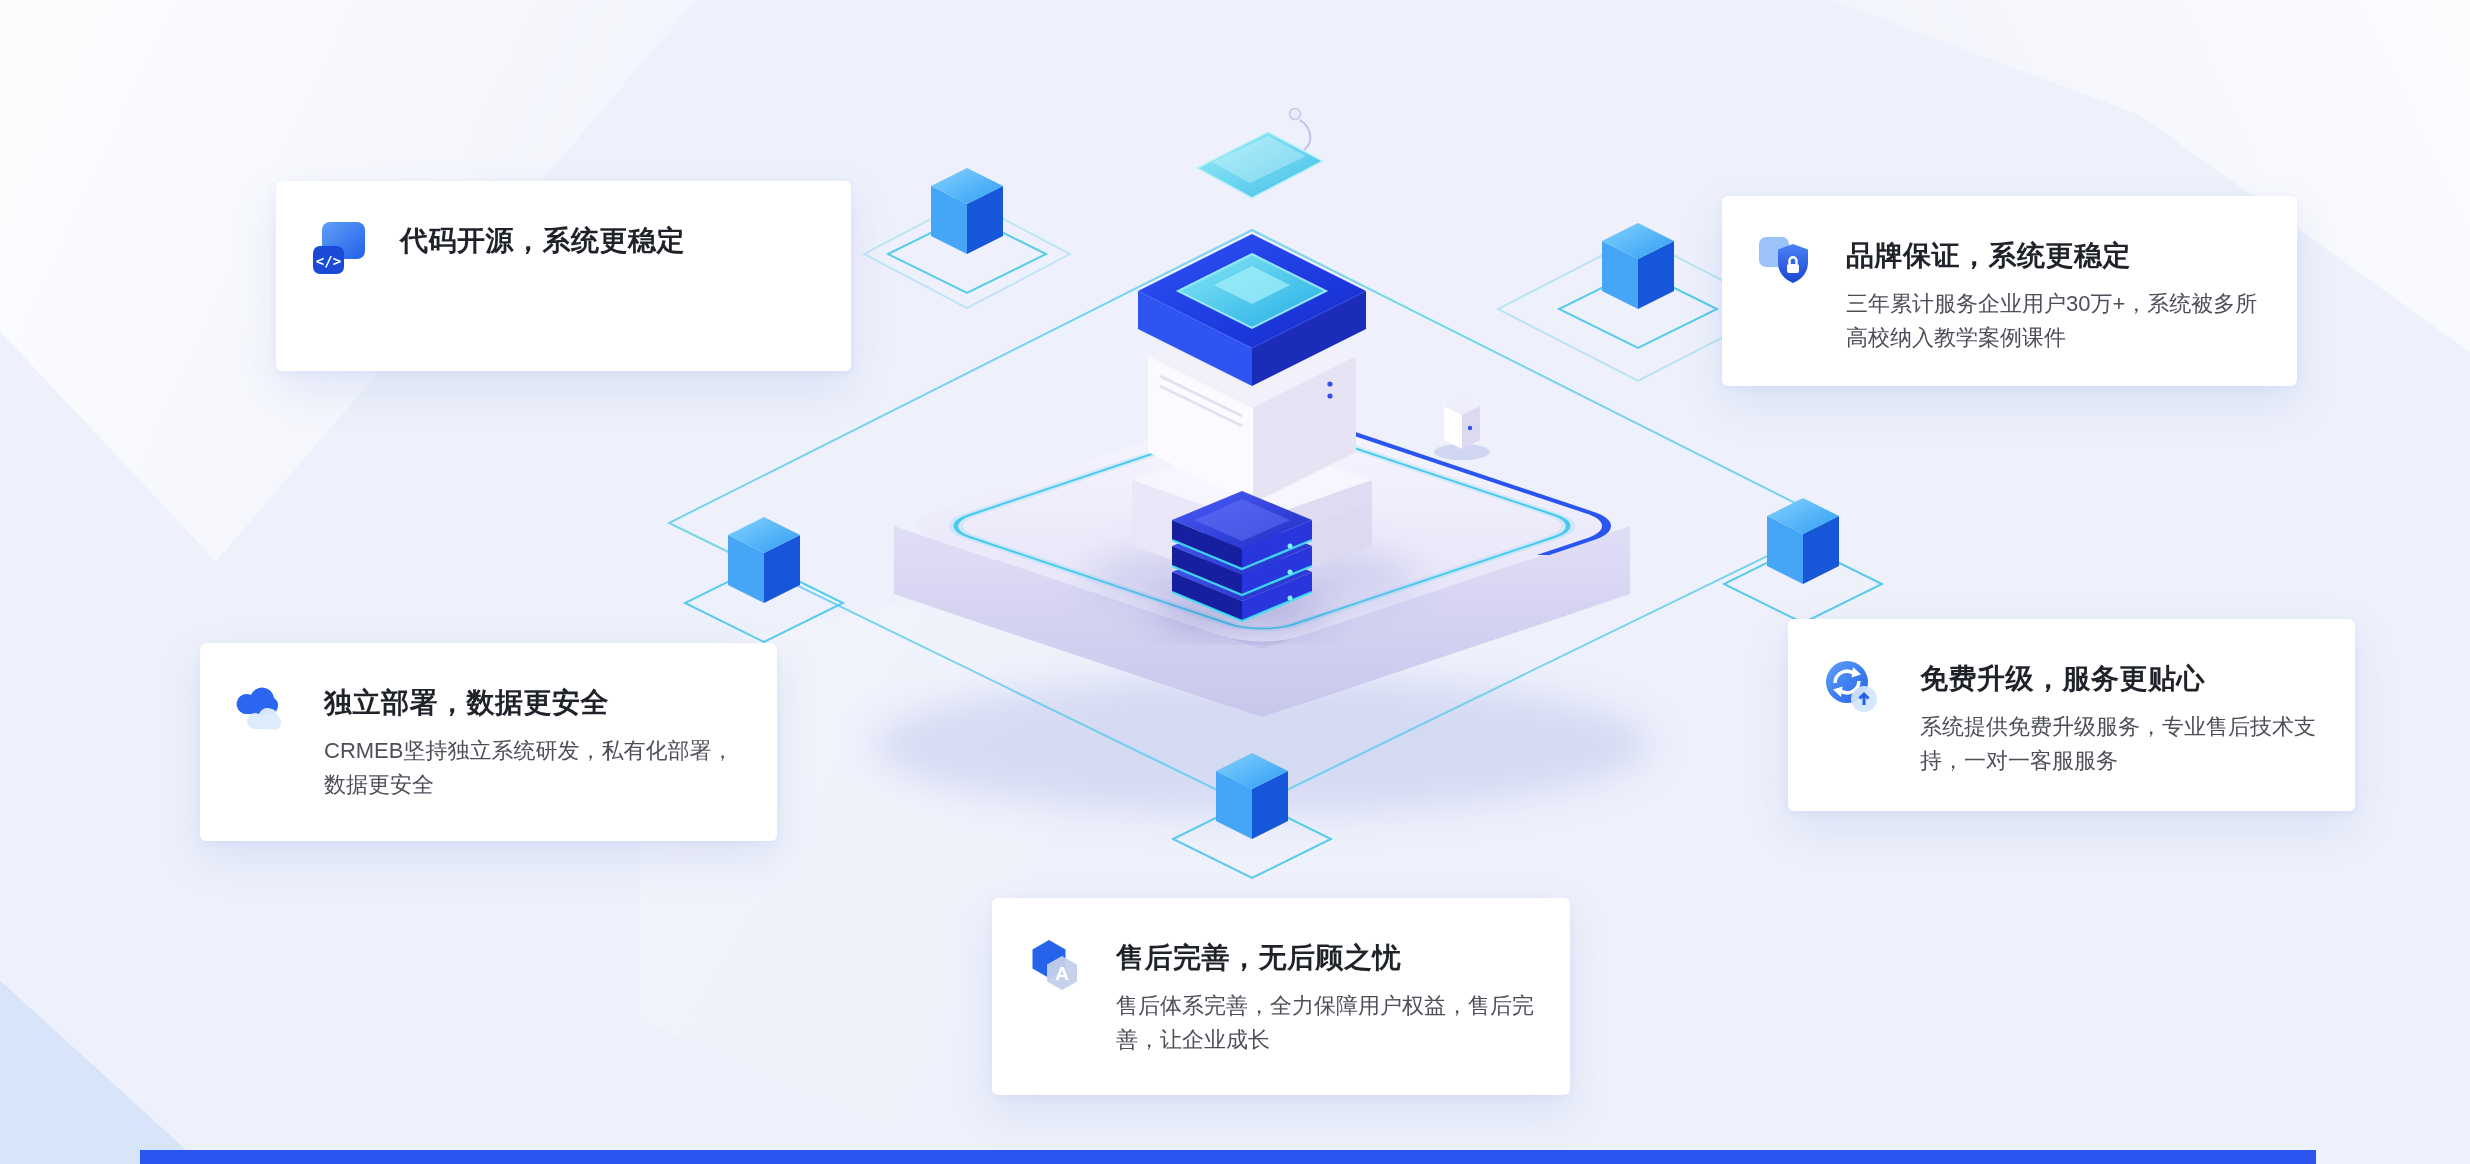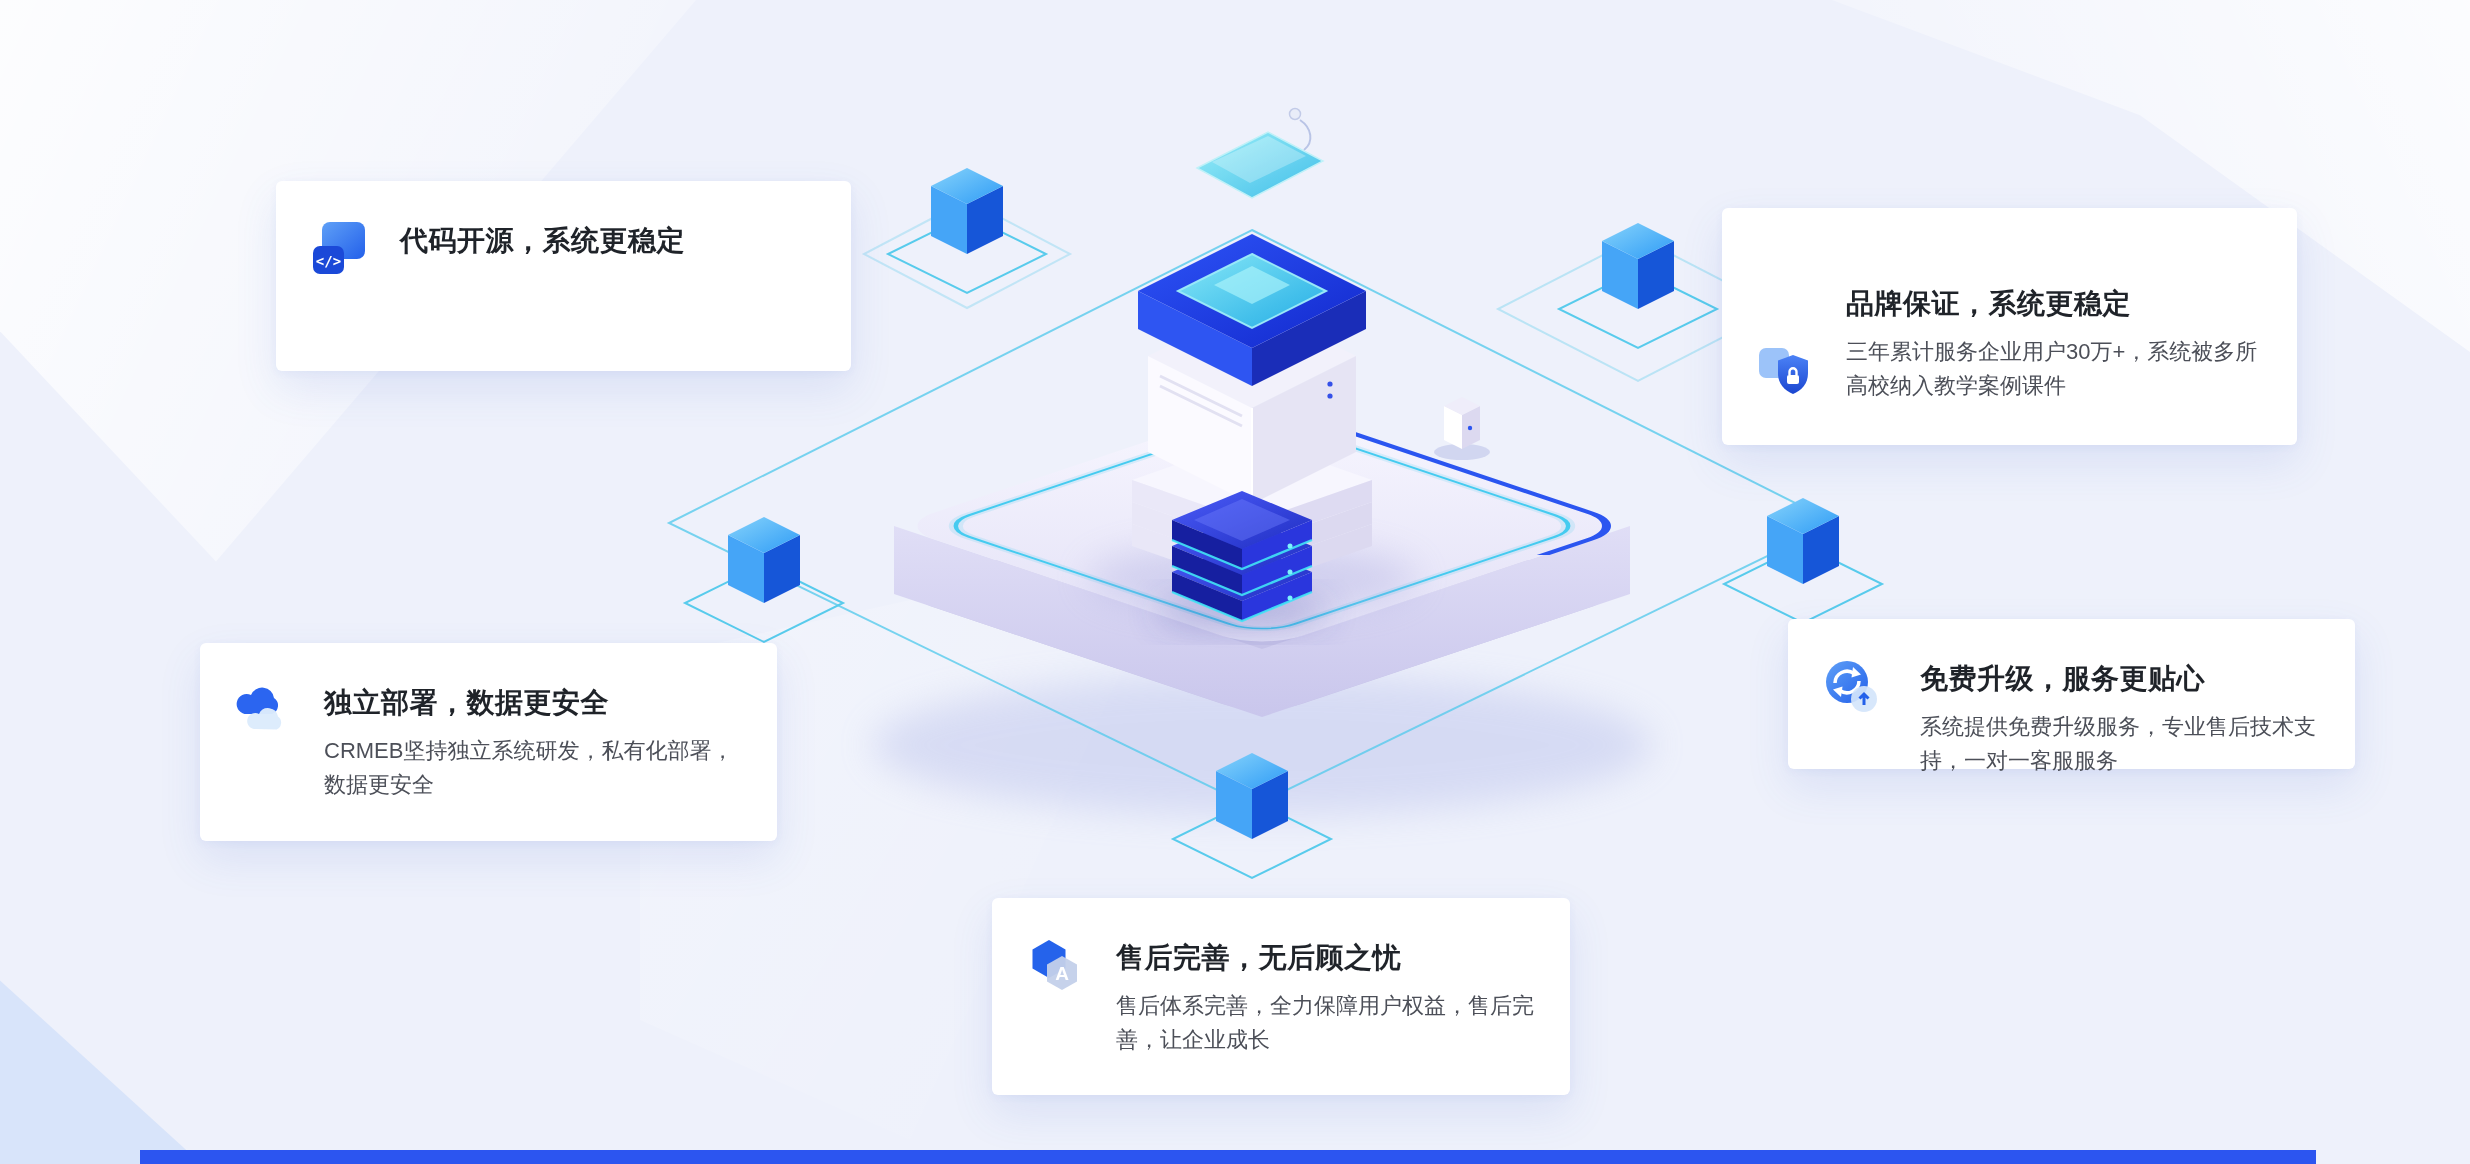--- a/index.html
+++ b/index.html
@@ -28,23 +28,23 @@
   
   .card{position:absolute;background:#ffffff;border-radius:6px;
         box-shadow:0 18px 44px rgba(76,104,202,.12),0 2px 8px rgba(76,104,202,.06);
         display:flex;align-items:flex-start;gap:32px;padding:42px 34px 42px 34px;box-sizing:border-box;}
   .card .ic{flex:0 0 58px;width:58px;height:58px;margin-top:-4px;}
   .card .txt{flex:1 1 auto;min-width:0;}
   .card h3{margin:0;font-size:28px;line-height:1.25;font-weight:700;color:#1f2329;letter-spacing:.5px;}
   .card p{margin:14px 0 0 0;font-size:22px;line-height:1.55;color:#4c4f58;}
 
   .card-1{left:276px;top:181px;width:575px;height:190px;}
-  .card-2{left:1722px;top:208px;width:575px;height:237px;align-items:flex-end;}
+  .card-2{left:1722px;top:196px;width:575px;height:190px;}
   .card-3{left:200px;top:643px;width:577px;height:198px;}
-  .card-4{left:1788px;top:619px;width:567px;height:150px;gap:40px;}
+  .card-4{left:1788px;top:619px;width:567px;height:192px;gap:40px;}
   .card-5{left:992px;top:898px;width:578px;height:197px;}
 </style>
 </head>
 <body>
 
 <div class="stage">
 
   <svg width="0" height="0" style="position:absolute" aria-hidden="true">
     <defs>
       <linearGradient id="gCubeTop" x1="0" y1="0" x2="1" y2="1">

